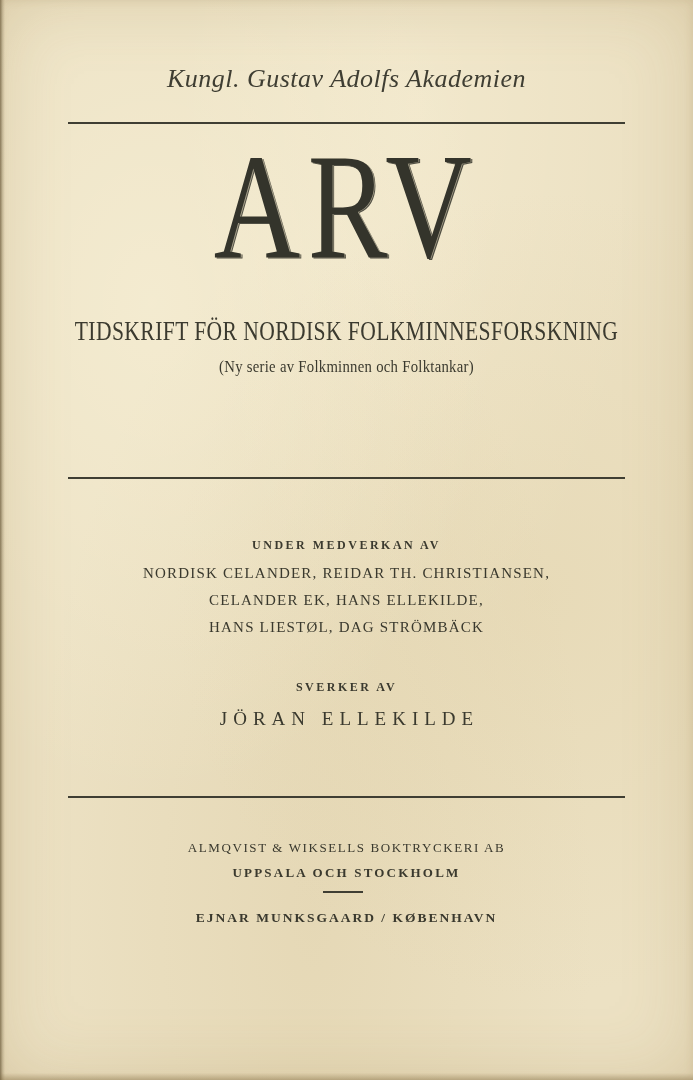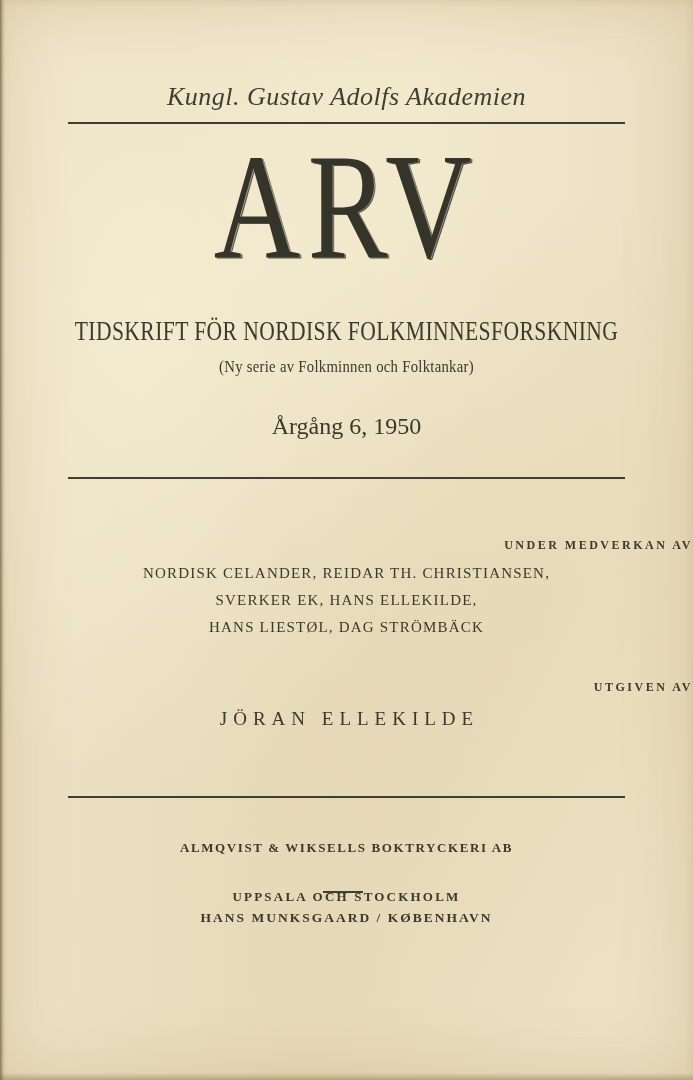--- a/index.html
+++ b/index.html
@@ -24,88 +24,87 @@
     position: absolute; left: 0; top: 0; width: 5px; height: 100%;
     background: linear-gradient(to right, rgba(92,76,44,0.65), rgba(92,76,44,0.18) 55%, transparent);
   }
   .edge-bottom {
     position: absolute; left: 0; bottom: 0; width: 100%; height: 7px;
     background: linear-gradient(to top, rgba(120,98,55,0.35), transparent);
   }
   .row { position: absolute; left: 0; width: 100%; text-align: center; white-space: nowrap; }
 
   .academy {
-    top: 64px; font-style: italic; font-size: 26px; letter-spacing: 0.5px; color: #3f3e33; margin-top: 18px;
+    top: 64px; font-style: italic; font-size: 26px; letter-spacing: 0.5px; color: #3f3e33;
   }
   .rule { position: absolute; left: 68px; width: 557px; height: 2px; background: #3f3e33; border: 0; margin: 0; }
   .rule-top    { top: 122px; }
   .rule-middle { top: 477px; }
   .rule-bottom { top: 796px; }
 
   .arv-title {
     top: 131px; font-size: 150px; line-height: 1; letter-spacing: 0.06em;
     transform: scaleX(0.80); color: #34342b;
     text-shadow: 1px 0 0 rgba(236,225,195,0.55), 2px 1px 0 rgba(52,52,43,0.85);
   }
   .subtitle {
     top: 316px; font-size: 27px; letter-spacing: 0.5px; transform: scaleX(0.80); color: #3b3a2f;
   }
   .series-note {
     top: 358px; font-size: 16px; letter-spacing: 0.3px; transform: scaleX(0.92);
   }
   .volume { top: 413px; font-size: 24px; }
 
   .small-caps-head {
-    font-weight: bold; font-size: 12px; letter-spacing: 2.5px; color: #3b3a2f; text-align: right;
+    font-weight: bold; font-size: 12px; letter-spacing: 2.5px; color: #3b3a2f;
   }
   .contrib-head { top: 538px; }
   .contributors { top: 560px; font-size: 15px; letter-spacing: 1.2px; line-height: 27px; }
   .contributors div { height: 27px; }
   .editor-head { top: 680px; }
   .editor-name { top: 708px; font-size: 19px; letter-spacing: 6px; text-indent: 6px; }
 
-  .printer-name     { top: 840px; font-weight: bold; font-size: 13px; letter-spacing: 1.6px; }
-  .printer-location { top: 865px; font-weight: bold; font-size: 13px; letter-spacing: 2.2px; margin-top: 24px; }
+  .printer-name     { top: 840px; font-weight: normal; font-size: 13px; letter-spacing: 1.6px; }
+  .printer-location { top: 865px; font-weight: bold; font-size: 13px; letter-spacing: 2.2px; }
   .short-rule { position: absolute; top: 891px; left: 323px; width: 40px; height: 2px; background: #3f3e33; border: 0; margin: 0; }
   .publisher  { top: 910px; font-weight: bold; font-size: 13.5px; letter-spacing: 2px; }
 </style>
 </head>
 <body>
 
 <div class="page">
   <div class="edge-left"></div>
   <div class="edge-bottom"></div>
 
   <div class="row academy">Kungl. Gustav Adolfs Akademien</div>
 
   <hr class="rule rule-top">
 
   <div class="row arv-title">ARV</div>
 
   <div class="row subtitle">TIDSKRIFT FÖR NORDISK FOLKMINNESFORSKNING</div>
 
   <div class="row series-note">(Ny serie av Folkminnen och Folktankar)</div>
 
-  <div class="row volume">Årgång 6, 1950</div>
 
   <hr class="rule rule-middle">
 
   <div class="row small-caps-head contrib-head">UNDER MEDVERKAN AV</div>
 
   <div class="row contributors">
     <div>NORDISK CELANDER, REIDAR TH. CHRISTIANSEN,</div>
-    <div>SVERKER EK, HANS ELLEKILDE,</div>
+    <div>CELANDER EK, HANS ELLEKILDE,</div>
     <div>HANS LIESTØL, DAG STRÖMBÄCK</div>
   </div>
 
-  <div class="row small-caps-head editor-head">UTGIVEN AV</div>
+  <div class="row small-caps-head editor-head">SVERKER AV</div>
 
   <div class="row editor-name">JÖRAN ELLEKILDE</div>
 
   <hr class="rule rule-bottom">
 
   <div class="row printer-name">ALMQVIST &amp; WIKSELLS BOKTRYCKERI AB</div>
   <div class="row printer-location">UPPSALA OCH STOCKHOLM</div>
 
   <hr class="short-rule">
 
-  <div class="row publisher">HANS MUNKSGAARD / KØBENHAVN</div>
+  <div class="row publisher">EJNAR MUNKSGAARD / KØBENHAVN</div>
 </div>
 
 </body></html>

